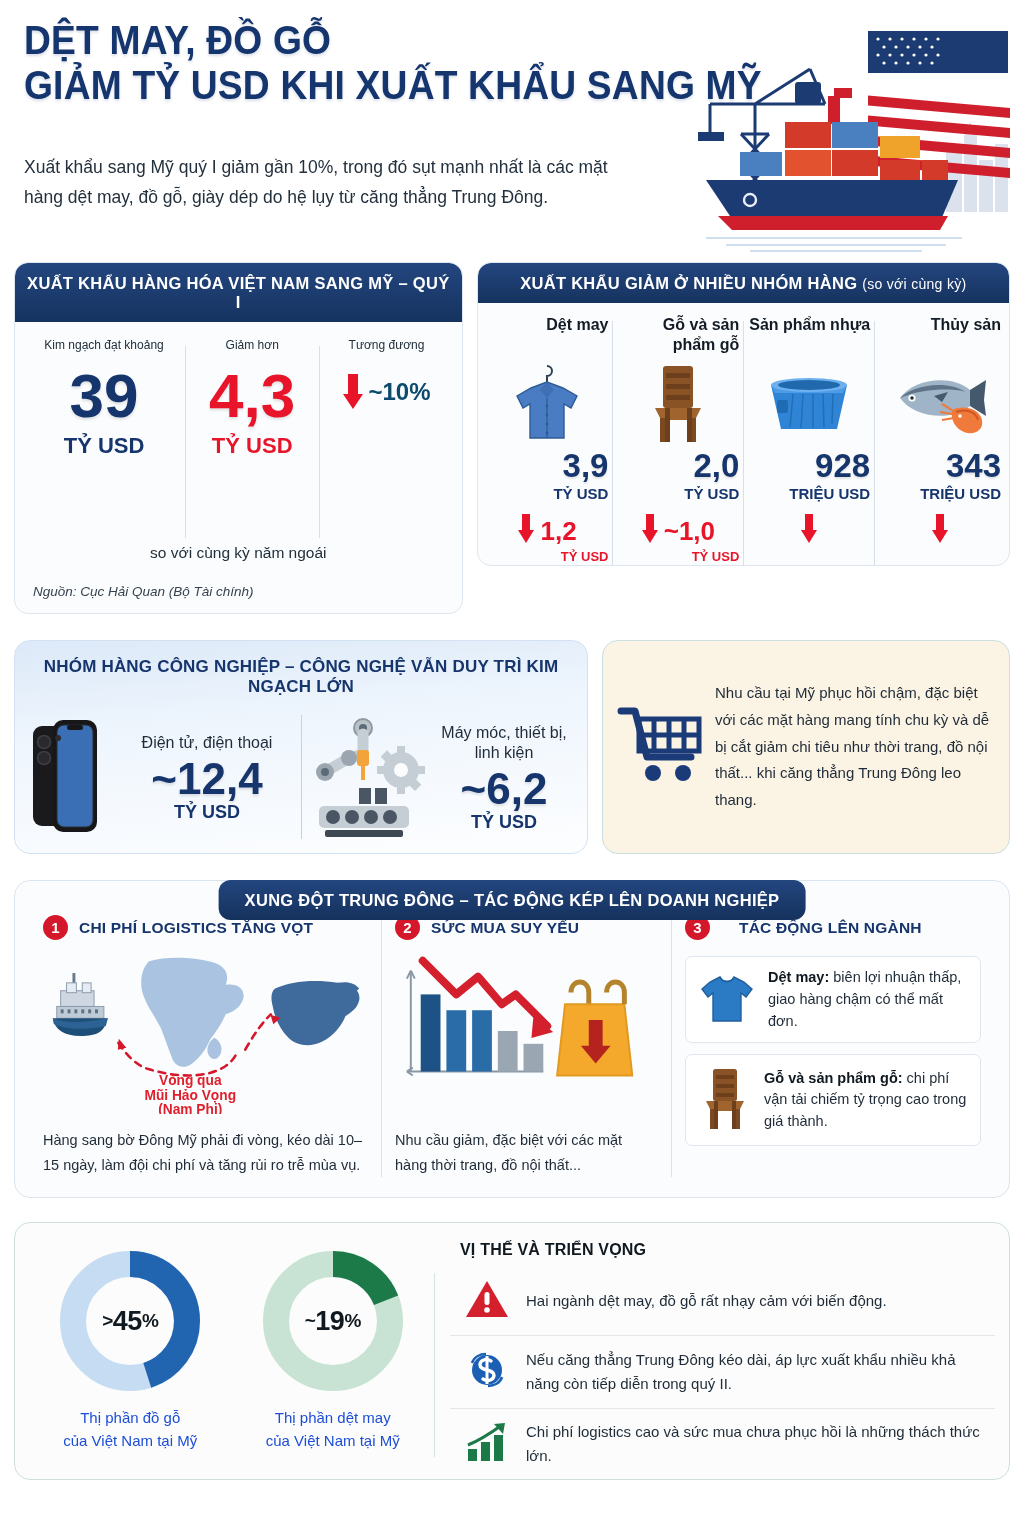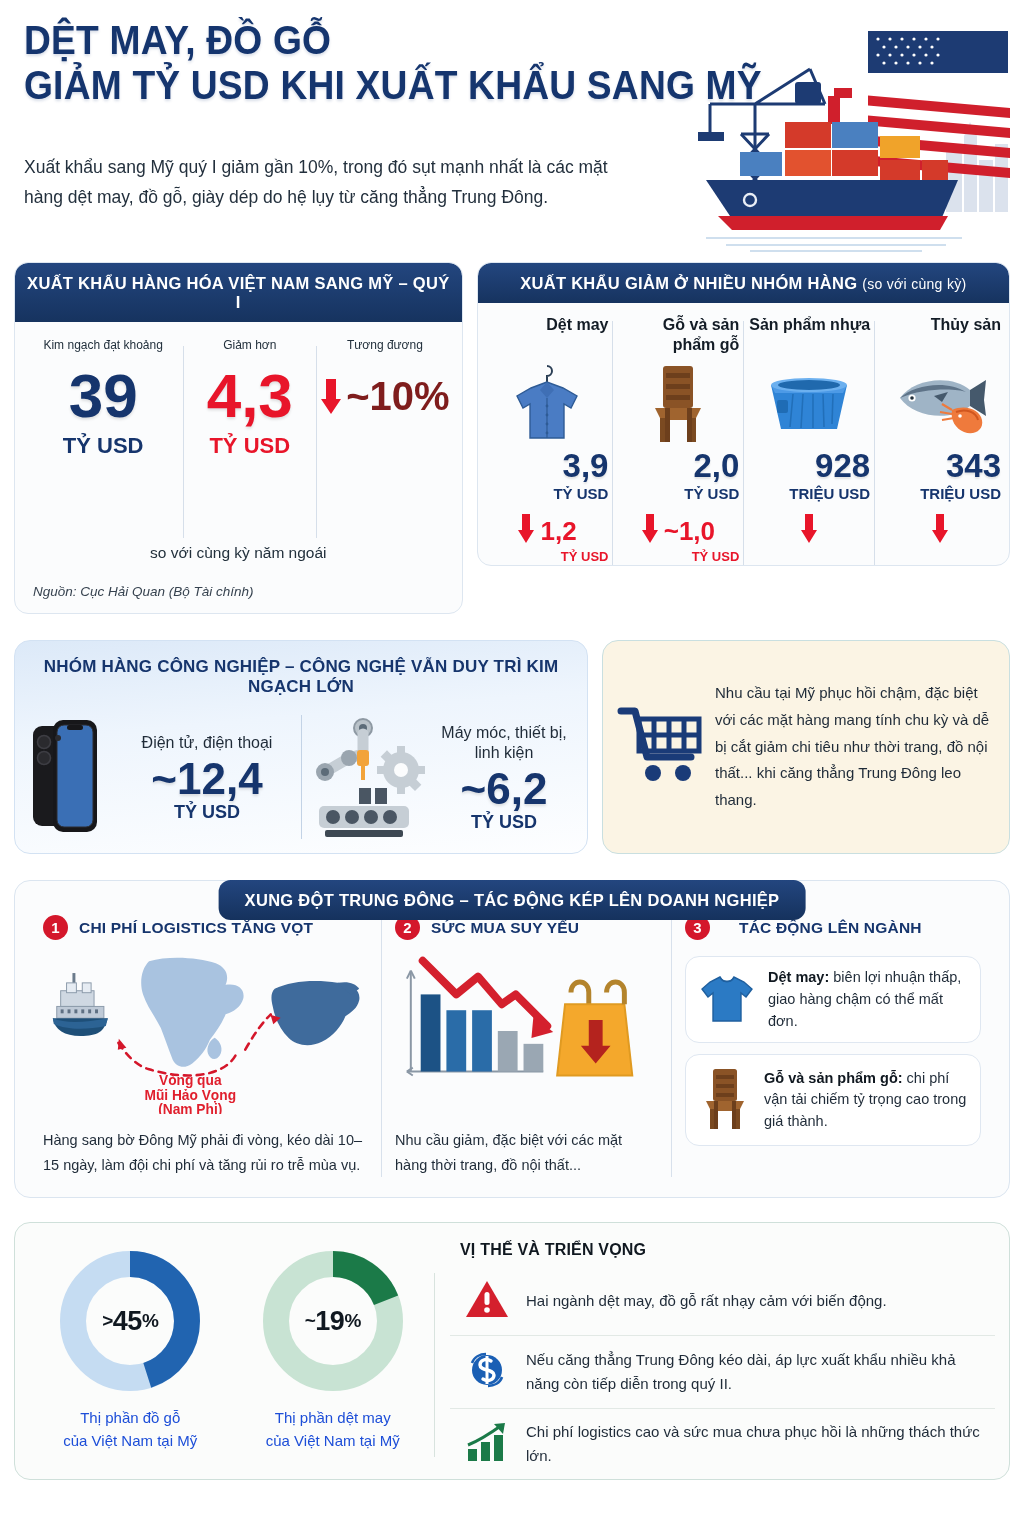--- a/index.html
+++ b/index.html
@@ -49,21 +49,21 @@
   .kpi-col + .kpi-col::before {
     content:""; position: absolute; left: 0; top: 8px; bottom: 22px; width: 1px; background: #d6dfea;
   }
   .kpi-col.c1 { flex: 1.22; }
   .kpi-label { font-size: 12px; color: #22303c; margin-bottom: 14px; }
   .kpi-big { font-size: 62px; font-weight: 800; color: #16356d; line-height: .98; text-shadow: 0 2px 3px rgba(0,0,0,.12);}
   .kpi-big.red { color: #e8152a; }
   .kpi-unit { font-size: 22px; font-weight: 700; color: #16356d; margin-top: 6px; }
   .kpi-unit.red { color: #e8152a; }
   .kpi-pct { display: flex; align-items: center; justify-content: center; gap: 4px; margin-top: 22px; }
-  .kpi-pct .num { font-size: 40px; font-weight: 800; color: #7f1d1d; }
+  .kpi-pct .num { font-size: 24px; font-weight: 800; color: #0c4a6e; }
   .arrow-svg { display: block; }
   .kpi-note { text-align: center; font-size: 15.5px; color: #22303c; margin-top: -16px; }
   .kpi-src { position: absolute; left: 18px; bottom: 14px; font-style: italic; font-size: 13.5px; color: #36424f; }
 
   
   #cat-panel { width: 541px; height: 304px; }
   .cat-body { display: flex; height: 303px; padding: 12px 4px 0; }
   .cat-col { flex: 1; text-align: right; position: relative; padding: 0 4px; }
   .cat-col + .cat-col::before {
     content:""; position:absolute; left:0; top:6px; bottom:10px; width:1px; background:#d6dfea;
@@ -122,21 +122,21 @@
   .cf-col + .cf-col::before { content:""; position:absolute; left:0; top:4px; bottom:6px; width:1px; background:#d8e1ec; }
   .cf-head { display: flex; align-items: center; gap: 11px; margin-bottom: 6px; }
   .cf-num {
     width: 25px; height: 25px; border-radius: 50%; background: #d4172b; color:#fff;
     font-size: 15px; font-weight: 800; display: flex; align-items: center; justify-content: center; flex: 0 0 auto;
   }
   .cf-title { font-size: 15.5px; font-weight: 800; color: #16356d; letter-spacing: .2px; text-transform: uppercase; }
   .cf-art { height: 168px; display: flex; align-items: center; justify-content: center; }
   .cf-note { font-size: 14.5px; line-height: 1.72; color: #1f2b38; }
   .impact-card {
-    border: 1px solid #dfe7f1; border-radius: 14px; background: #fff;
+    border: 1px solid #dfe7f1; border-radius: 7px; background: #fff;
     display: flex; align-items: center; gap: 12px; padding: 10px 12px; margin-bottom: 11px;
   }
   .impact-txt { font-size: 14.5px; line-height: 1.5; color: #1f2b38; }
   .impact-txt b { color: #101820; }
 
   
   #outlook-panel {
     margin-top: 24px; width: 996px; height: 258px;
     border: 1px solid #cfe0da; border-radius: 16px; background: #fbfcfb;
     display: flex; padding: 16px 14px 14px;

